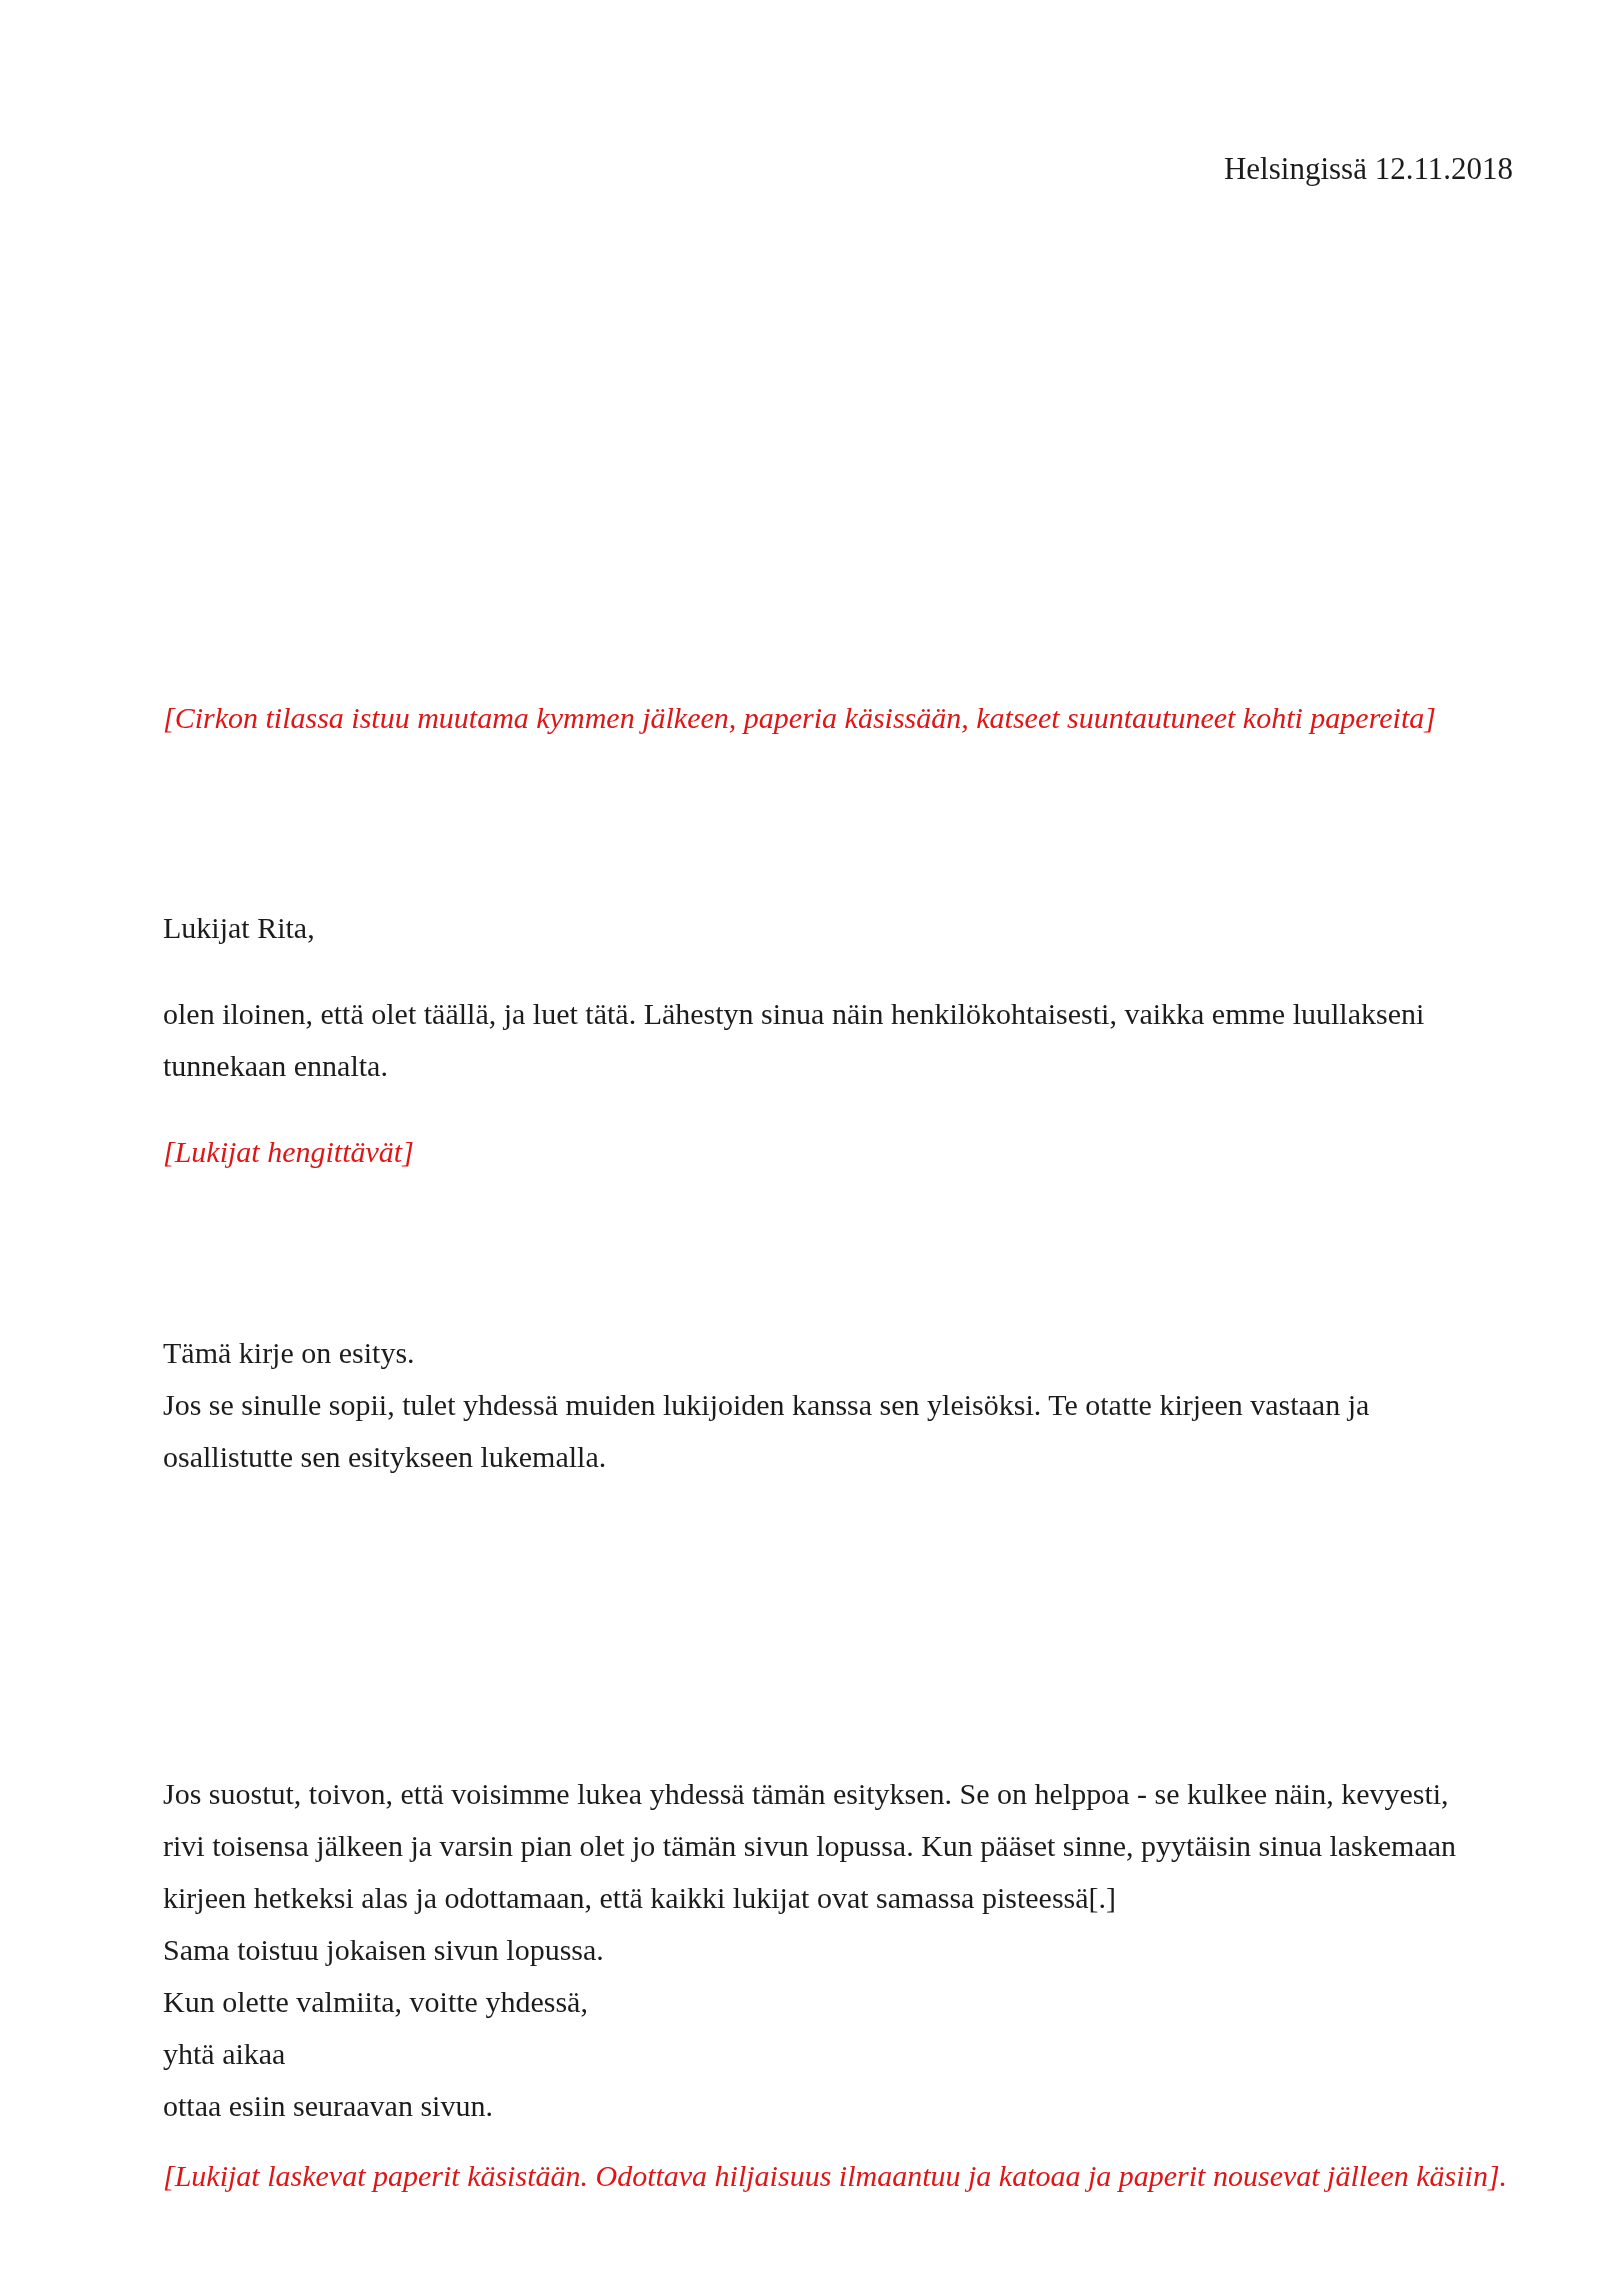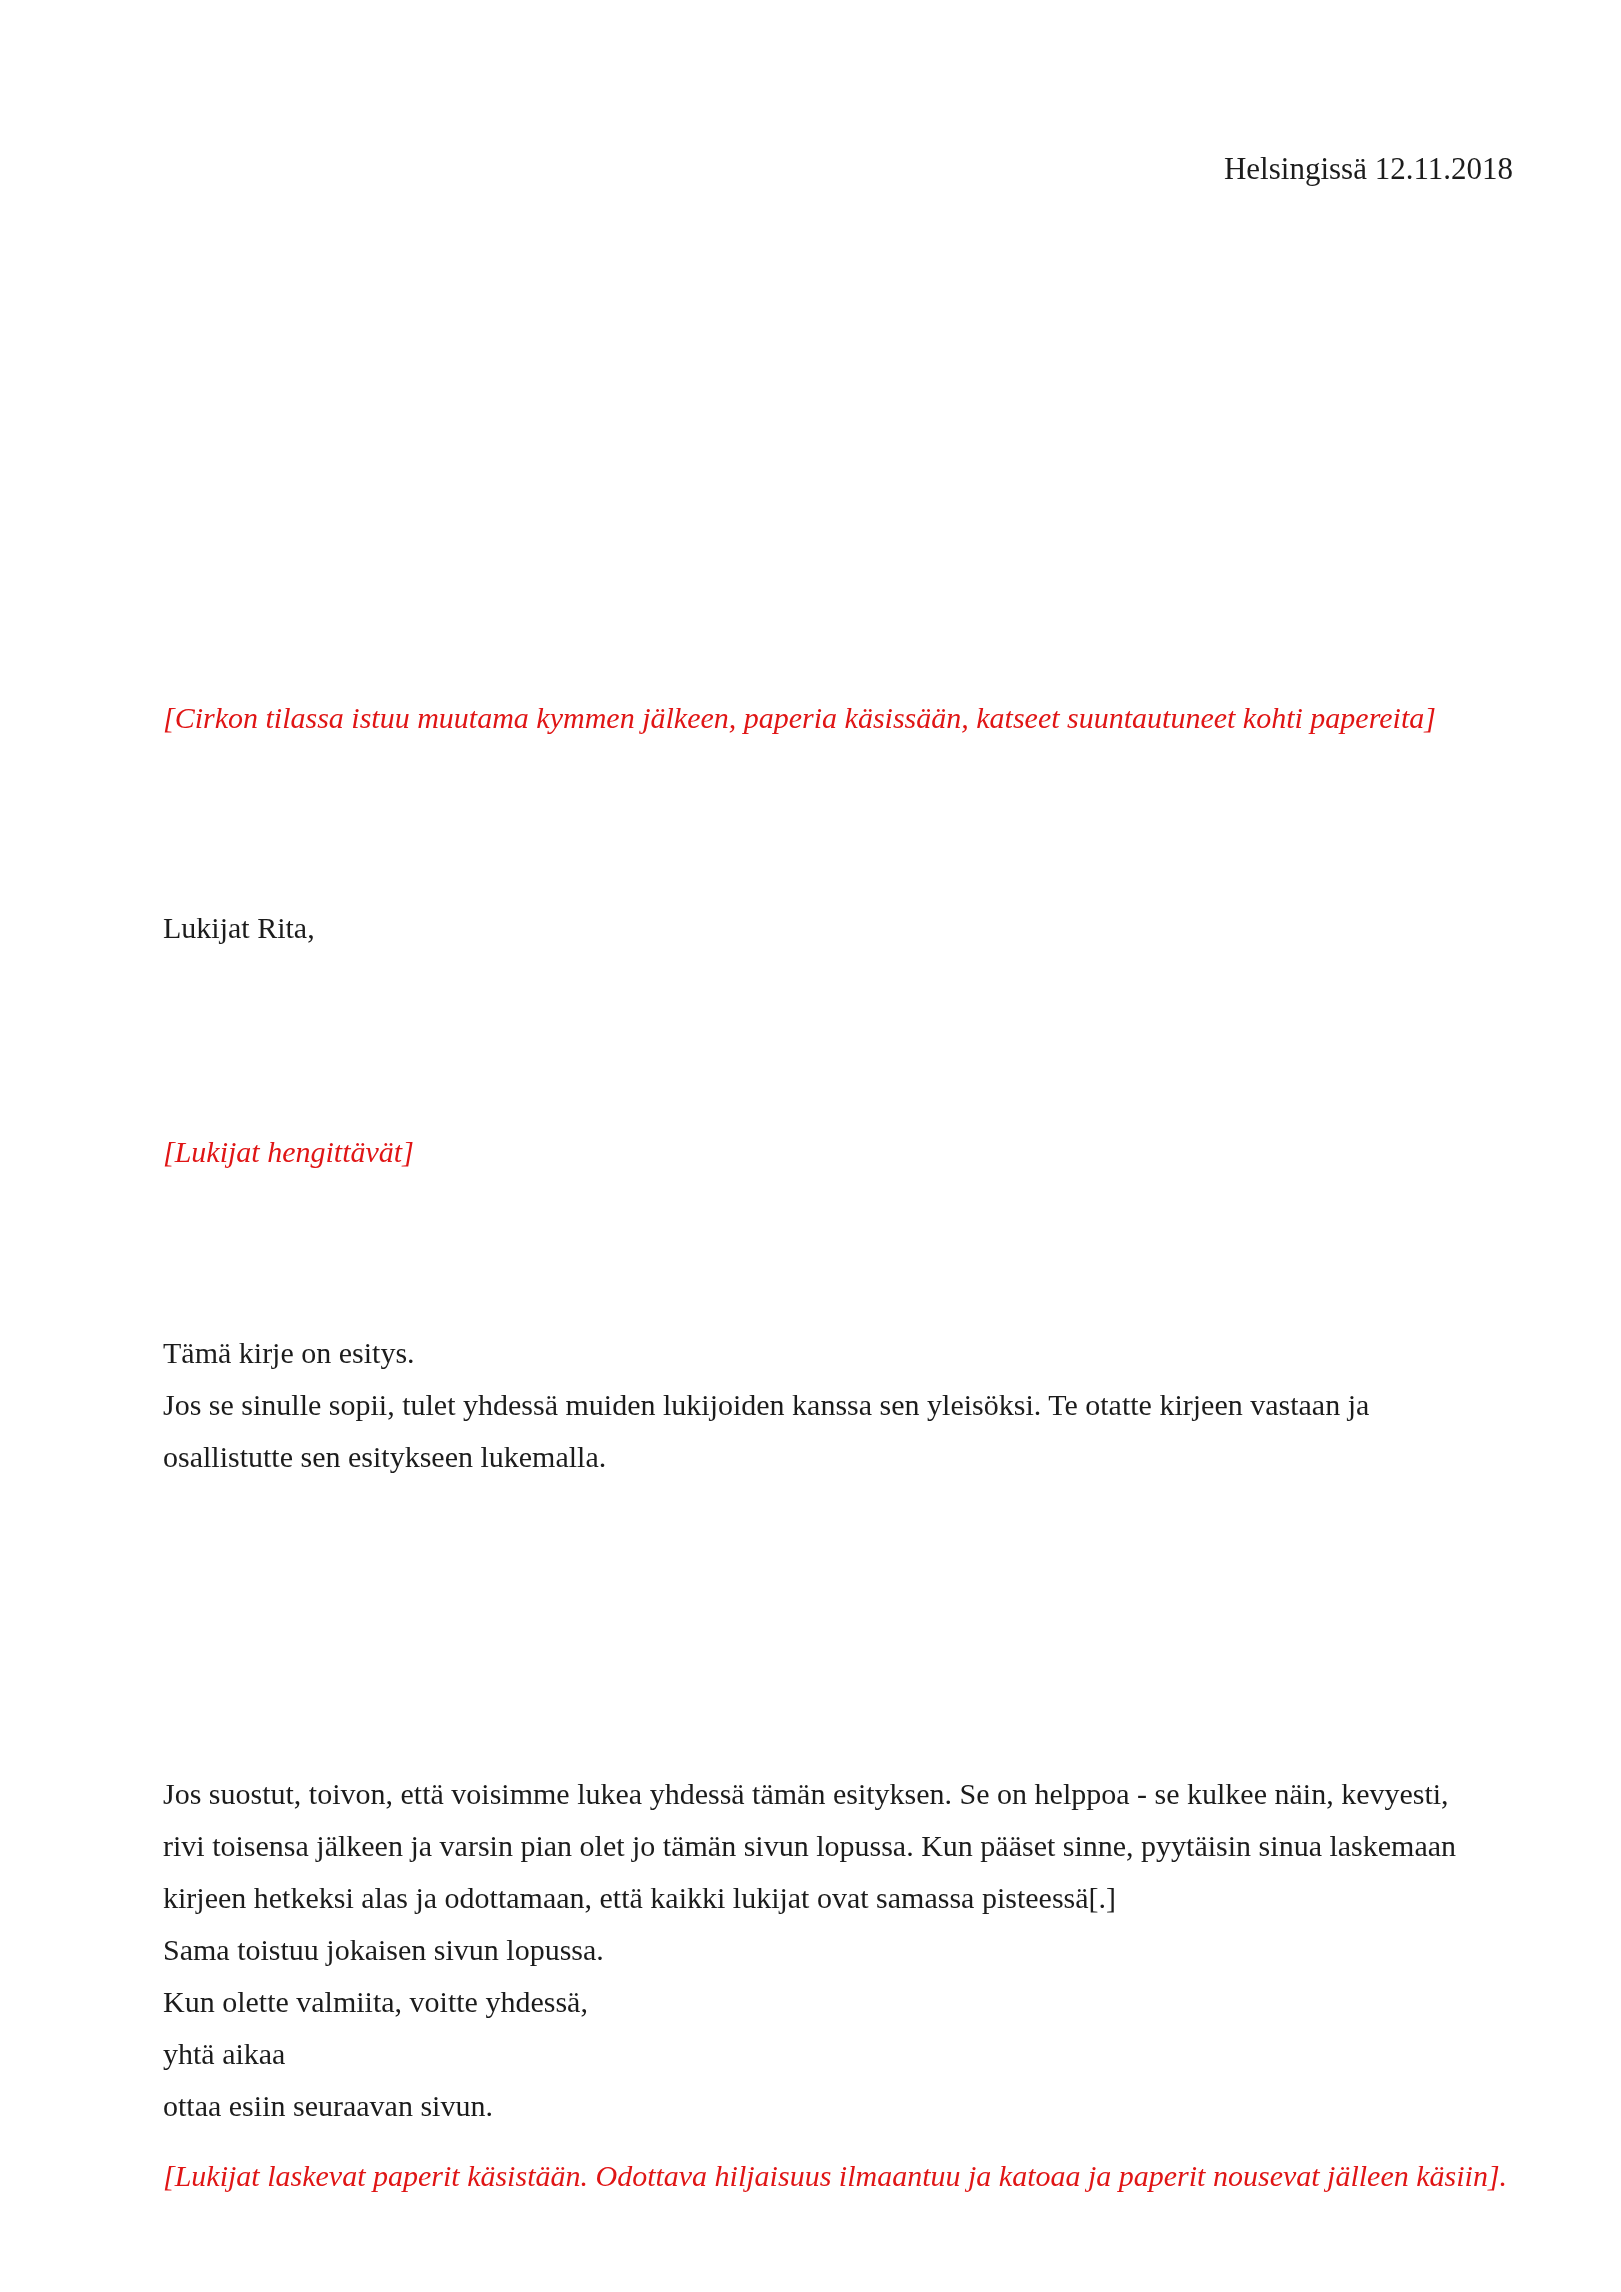--- a/index.html
+++ b/index.html
@@ -54,20 +54,22 @@
 <body>
 
 <div class="page">
 
   <div class="date-line">Helsingissä 12.11.2018</div>
 
   <div class="block stage pos-stage1">[Cirkon tilassa istuu muutama kymmen jälkeen, paperia käsissään, katseet suuntautuneet kohti papereita]</div>
 
   <div class="block pos-salute">Lukijat Rita,</div>
 
+  <div class="block pos-intro">olen iloinen, että olet täällä, ja luet tätä. Lähestyn sinua näin henkilökohtaisesti, vaikka emme luullakseni
+tunnekaan ennalta.</div>
 
   <div class="block stage pos-stage2">[Lukijat hengittävät]</div>
 
   <div class="block pos-perf">Tämä kirje on esitys.
 Jos se sinulle sopii, tulet yhdessä muiden lukijoiden kanssa sen yleisöksi. Te otatte kirjeen vastaan ja
 osallistutte sen esitykseen lukemalla.</div>
 
 
   <div class="block pos-instr">Jos suostut, toivon, että voisimme lukea yhdessä tämän esityksen. Se on helppoa - se kulkee näin, kevyesti,
 rivi toisensa jälkeen ja varsin pian olet jo tämän sivun lopussa. Kun pääset sinne, pyytäisin sinua laskemaan

